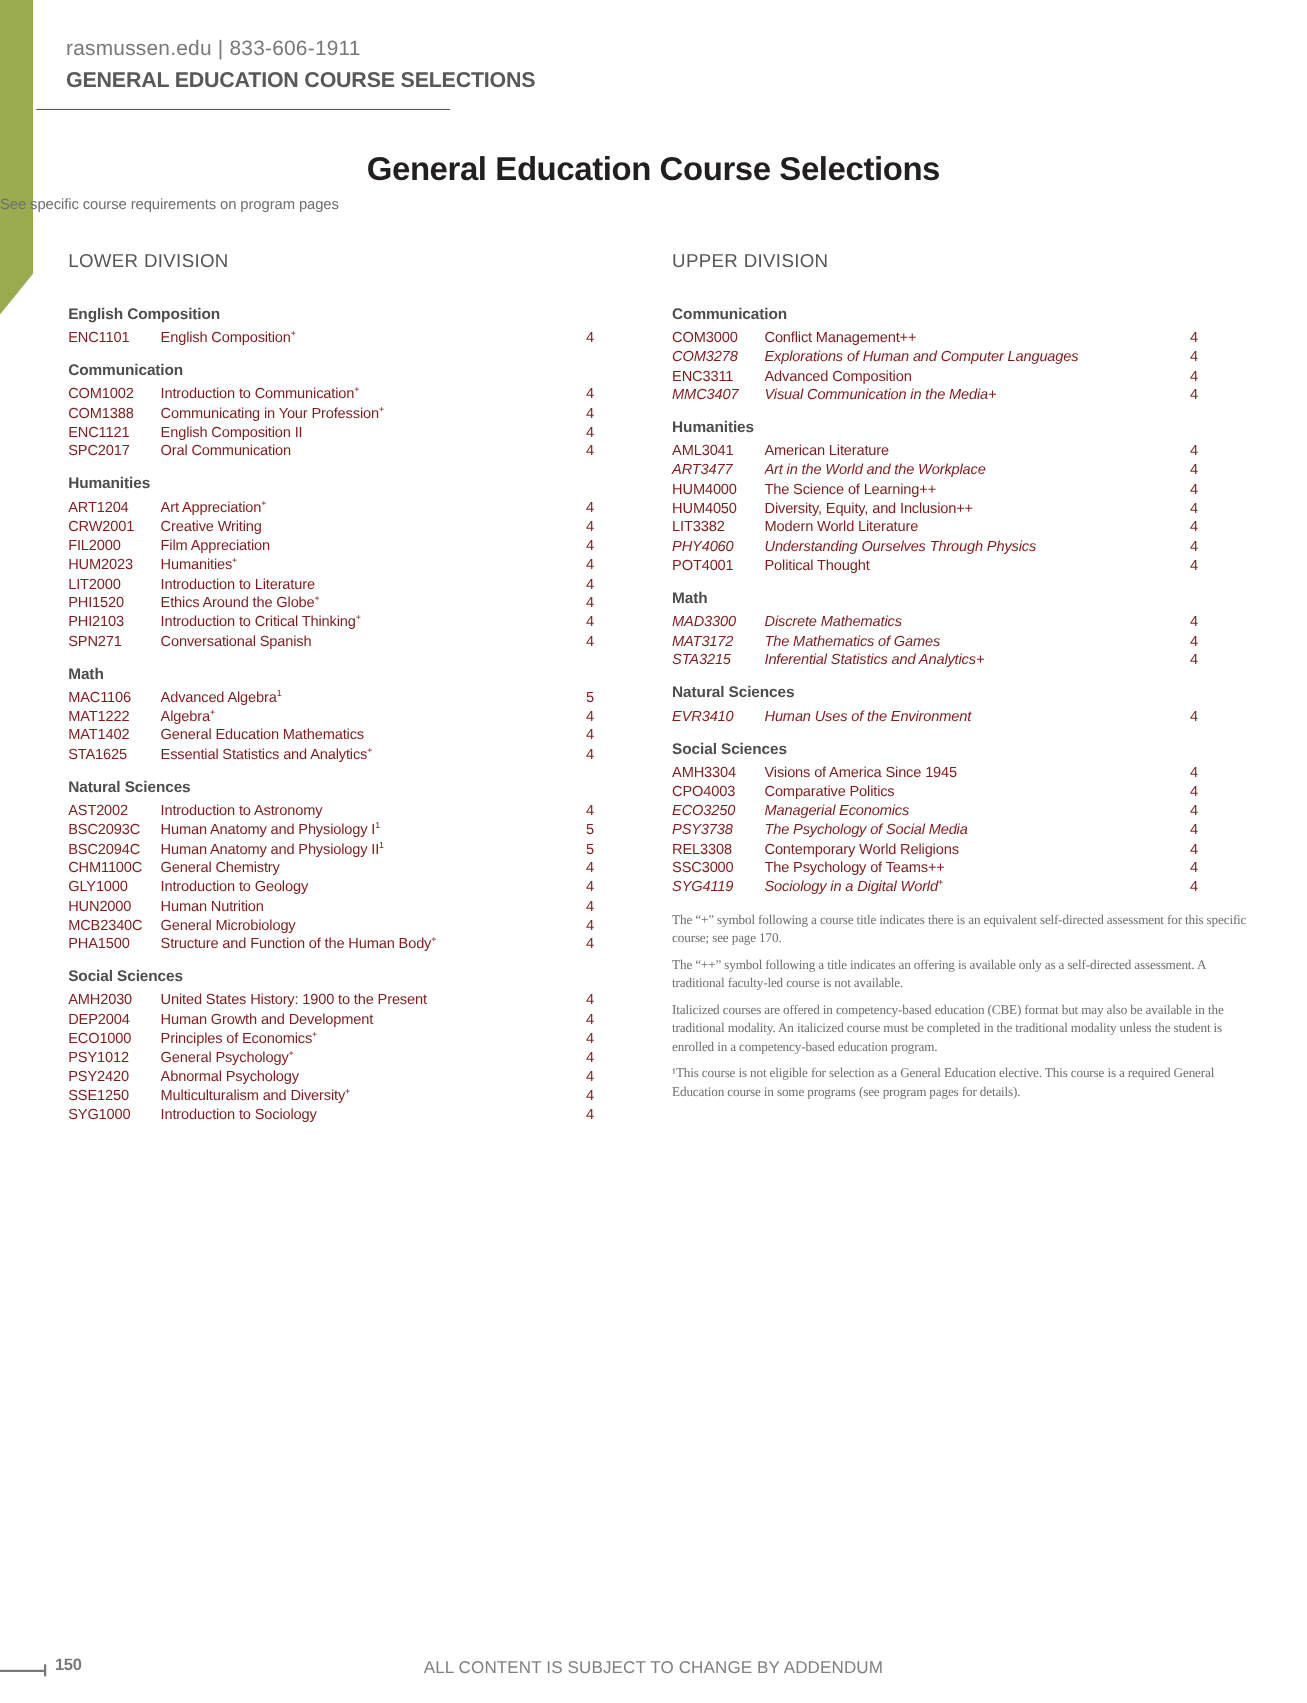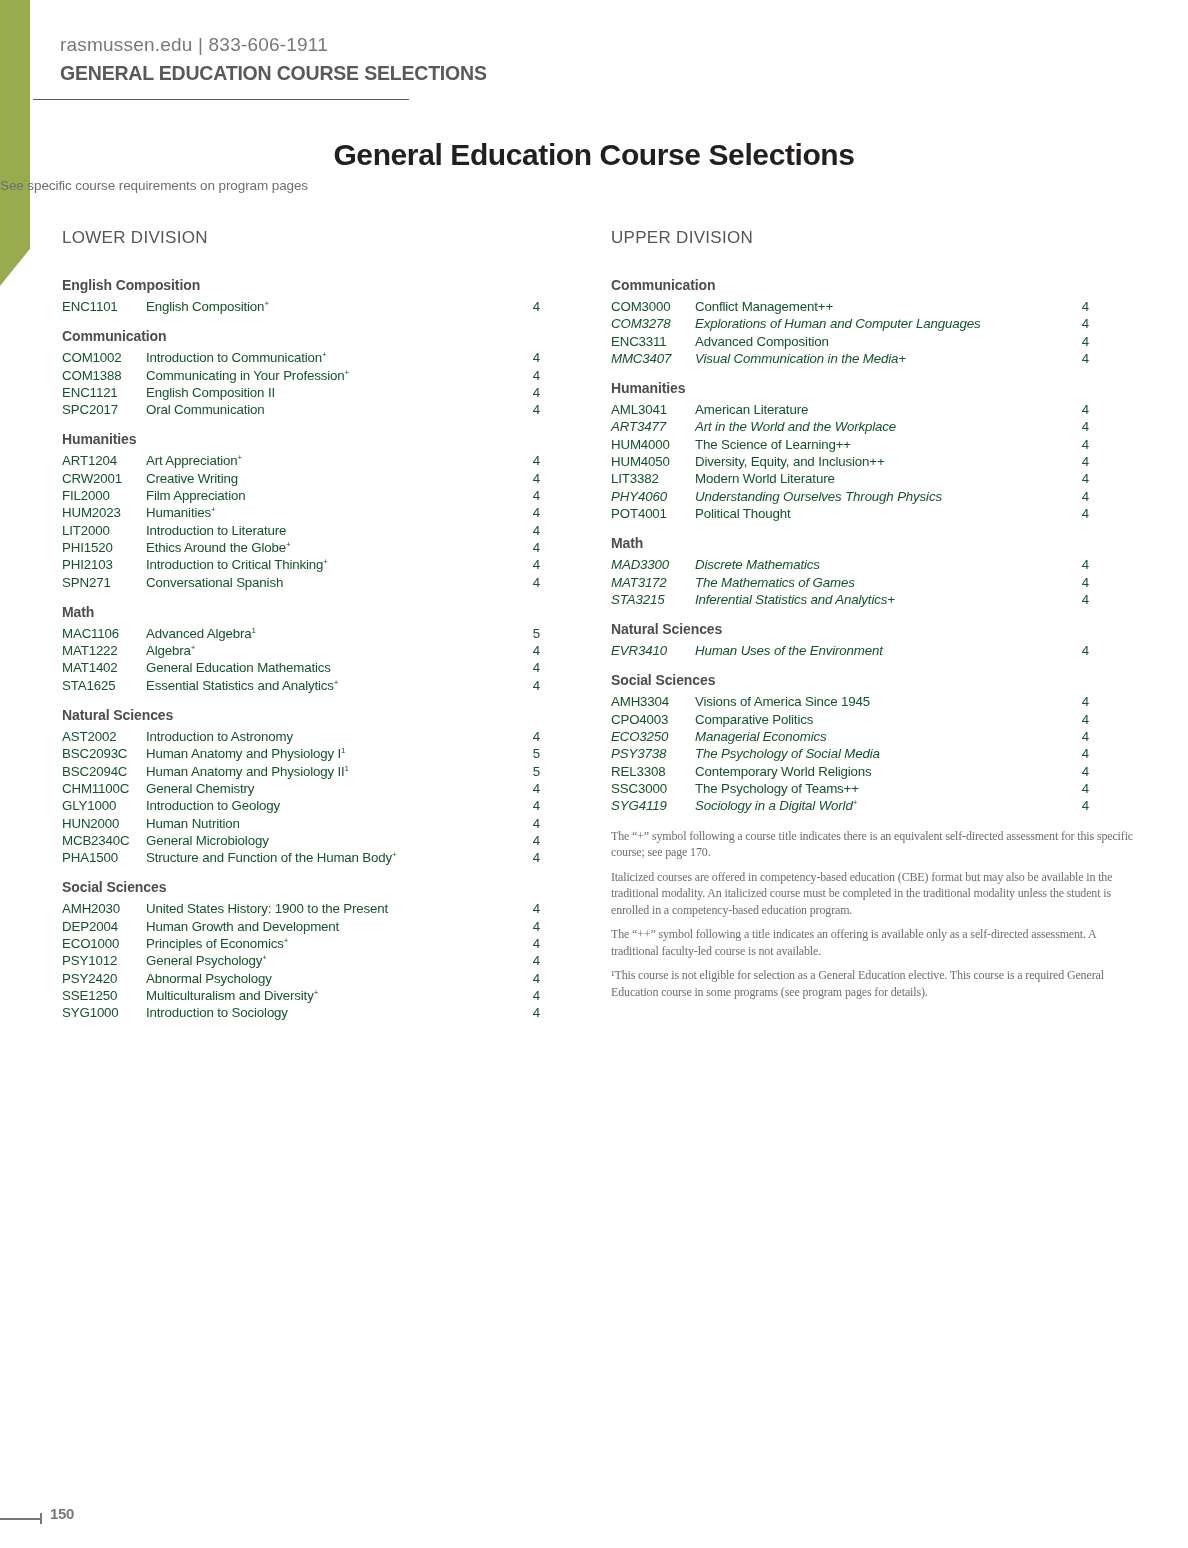--- a/index.html
+++ b/index.html
@@ -49,21 +49,21 @@
     line-height:20px;margin-bottom:20px;
   }
   .sections{width:478px;margin-top:28px;}
   .section{margin-top:12px;}
   .section-h{
     font-size:14px;font-weight:700;color:#4d4d4f;line-height:19px;
     margin-bottom:3px;letter-spacing:-0.1px;
   }
   .row{
     display:flex;align-items:baseline;line-height:17.3px;font-size:13.3px;
-    color:#14532d;letter-spacing:-0.15px;
+    color:#7f1d1d;letter-spacing:-0.15px;
   }
   .row .code{width:84px;flex:0 0 84px;}
   .row .ttl{flex:1;white-space:nowrap;overflow:hidden;}
   .row .cr{flex:0 0 28px;text-align:right;}
   .row.italic .code,.row.italic .ttl{font-style:italic;}
   .row sup{font-size:60%;line-height:0;vertical-align:super;}
 
   
   .footnotes{width:524px;margin-top:13px;font-family:Liberation Serif, serif;}
   .footnote{
@@ -409,22 +409,23 @@
           </div>
           <div class="row italic">
             <span class="code">SYG4119</span>
             <span class="ttl">Sociology in a Digital World<sup>+</sup></span>
             <span class="cr">4</span>
           </div>
         </div>
       </div>
     <div class="footnotes">
         <p class="footnote">The “+” symbol following a course title indicates there is an equivalent self-directed assessment for this specific course; see page 170.</p>
+        <p class="footnote">The “++” symbol following a title indicates an offering is available only as a self-directed assessment. A traditional faculty-led course is not available.</p>
         <p class="footnote">Italicized courses are offered in competency-based education (CBE) format but may also be available in the traditional modality. An italicized course must be completed in the traditional modality unless the student is enrolled in a competency-based education program.</p>
-        <p class="footnote">The “++” symbol following a title indicates an offering is available only as a self-directed assessment. A traditional faculty-led course is not available.</p>
         <p class="footnote">¹This course is not eligible for selection as a General Education elective. This course is a required General Education course in some programs (see program pages for details).</p>
       </div>
   </div>
 
   <div class="footer-line"></div>
   <div class="footer-tick"></div>
   <div class="page-number">150</div>
+  <div class="footer-notice">ALL CONTENT IS SUBJECT TO CHANGE BY ADDENDUM</div>
 </div>
 
 </body></html>

